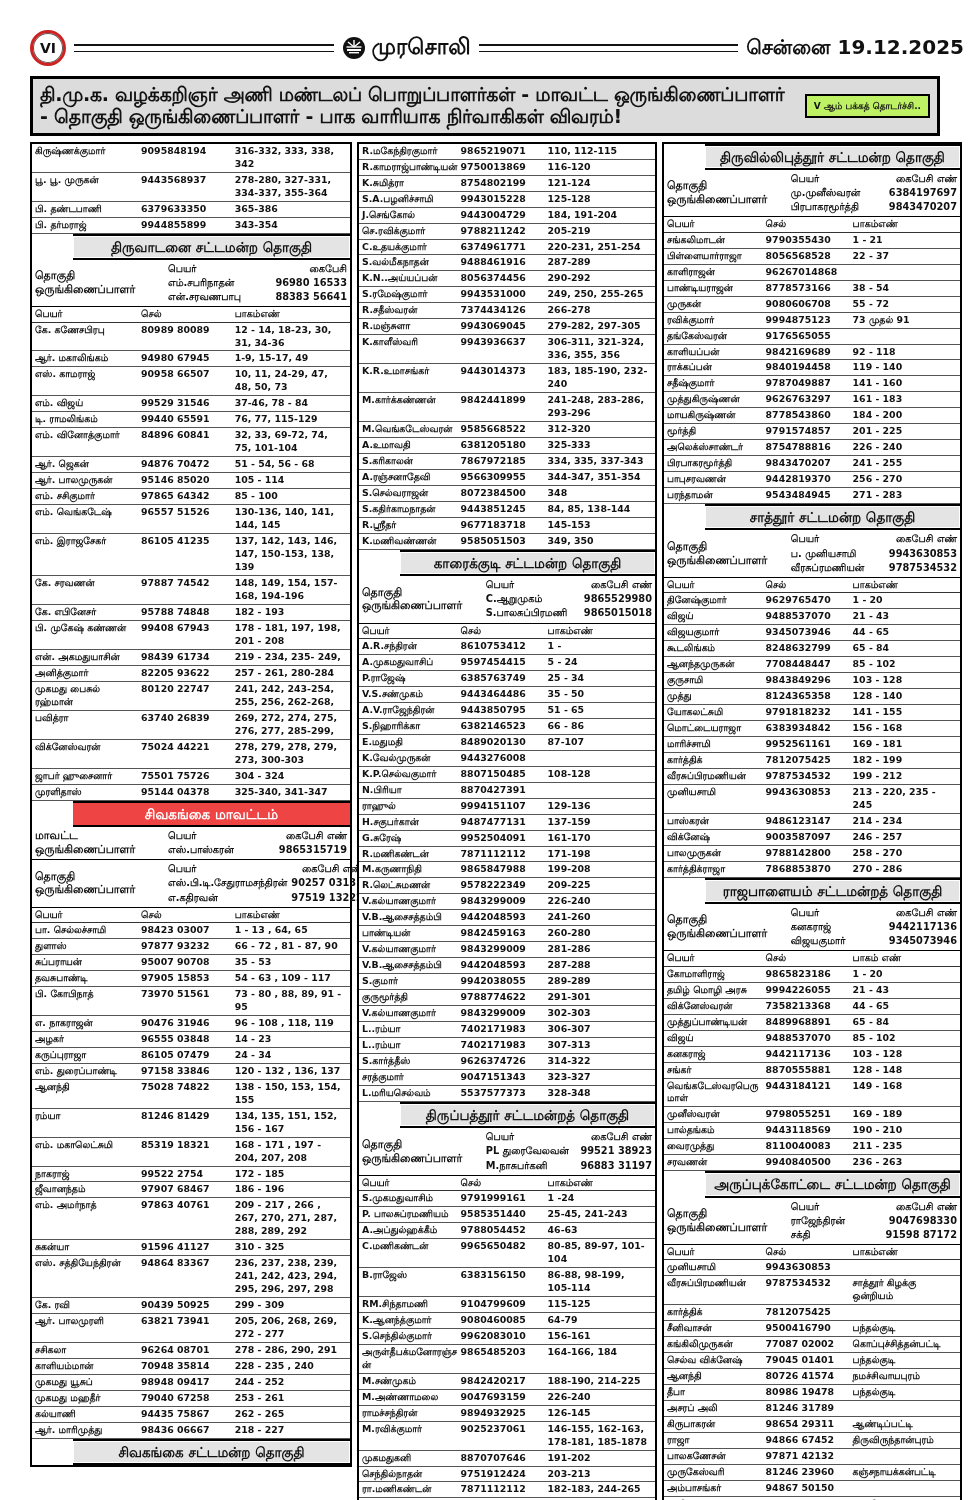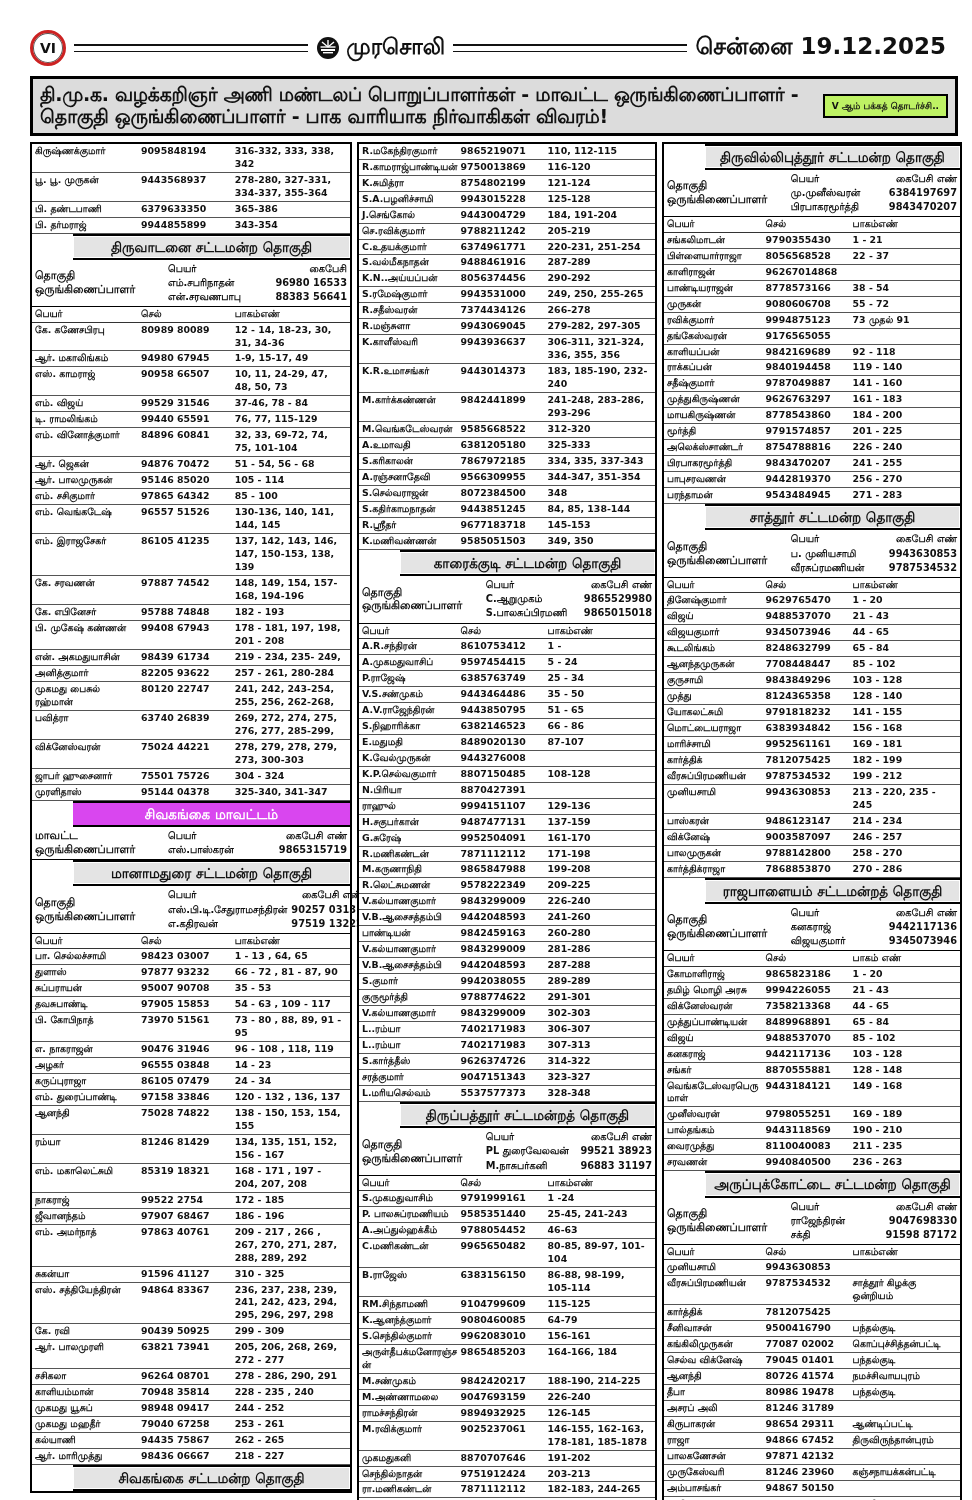--- a/index.html
+++ b/index.html
@@ -1,44 +1,44 @@
 <!DOCTYPE html>
 <html><head>
 <meta charset="utf-8">
 <style>
   html,body{margin:0;padding:0;background:#fff;}
   .page{position:relative;width:972px;height:1500px;background:#fff;overflow:hidden;
         font-family:"DejaVu Sans","Liberation Sans",sans-serif;color:#111;}
   
-  .hdr{display:flex;align-items:center;margin:30px 26px 0 30px;gap:8px;}
+  .hdr{display:flex;align-items:center;margin:30px 8px 0 30px;gap:8px;}
   .vi-badge{width:30px;height:30px;border-radius:50%;border:3px solid #c22;display:flex;
             align-items:center;justify-content:center;font-weight:bold;font-size:14px;color:#111;
             box-shadow:0 0 0 1px #555 inset;flex:0 0 auto;}
   .rule{flex:1 1 auto;height:5px;border-top:2px solid #111;border-bottom:1px solid #111;}
   .masthead{display:flex;align-items:center;gap:6px;flex:0 0 auto;justify-content:center;}
   .sun{width:24px;height:24px;flex:0 0 auto;}
   .mast-title{font-size:22px;font-weight:bold;letter-spacing:0;}
-  .edition{font-size:23px;font-weight:bold;flex:0 0 auto;white-space:nowrap;}
+  .edition{font-size:20px;font-weight:bold;flex:0 0 auto;white-space:nowrap;}
   
-  .banner{margin:10px 14px 0 30px;border:3px solid #000;background:#dcdcdc;display:flex;
+  .banner{margin:10px 32px 0 30px;border:3px solid #000;background:#dcdcdc;display:flex;
           align-items:center;padding:5px 7px;gap:10px;}
   .banner-text{flex:1 1 auto;font-size:19px;font-weight:900;letter-spacing:-0.3px;line-height:1.15;}
   .banner-note{flex:0 0 auto;border:2px solid #000;background:#bef264;font-size:9px;font-weight:bold;
                text-align:center;padding:4px 7px;line-height:1.4;}
   
   .cols{display:flex;gap:5px;margin:6px 10px 0 30px;align-items:flex-start;}
   .col{border:2px solid #000;background:#fff;box-sizing:border-box;}
   .col1{width:322px;}
   .col2{width:300px;}
   .col3{width:300px;}
   
   .section{text-align:center;font-weight:bold;font-size:13.5px;padding:3px 2px;line-height:1.2;margin-left:41px;}
   .section.light{background:#e4e4e4;border-top:2px solid #000;border-bottom:2px solid #000;
                  box-shadow:inset 0 0 0 1px #fff;}
-  .section.dark{background:#d946ef;color:#fff;border-top:2px solid #000;border-bottom:2px solid #000;text-align:center;}
+  .section.dark{background:#ef4444;color:#fff;border-top:2px solid #000;border-bottom:2px solid #000;text-align:center;}
   
   .coord{display:flex;border-bottom:1.5px solid #000;padding:2px 3px;gap:2px;}
   .coord-label{flex:0 0 42%;font-size:11px;font-weight:bold;display:flex;align-items:center;line-height:1.25;}
   .coord-right{flex:1 1 auto;}
   .coord-hrow,.coord-erow{display:flex;justify-content:space-between;gap:4px;}
   .coord-hrow span,.coord-erow span{font-size:9.8px;font-weight:bold;line-height:1.45;}
   .ch-phone,.ce-phone{text-align:right;white-space:nowrap;}
   
   .colhead{display:grid;grid-template-columns:34% 30% 36%;border-bottom:1.2px solid #333;padding:0 3px;}
   .colhead span{font-size:9.5px;font-weight:bold;line-height:1.5;}
@@ -240,21 +240,20 @@
             <div class="coord-hrow">
               <span class="ch-name">பெயர்</span>
               <span class="ch-phone">கைபேசி எண்</span>
             </div>
             <div class="coord-erow">
               <span class="ce-name">எஸ்.பாஸ்கரன்</span>
               <span class="ce-phone">9865315719</span>
             </div>
           </div>
         </div>
-        <div class="section light">மானாமதுரை சட்டமன்ற தொகுதி</div>
         <div class="coord">
           <div class="coord-label">தொகுதி ஒருங்கிணைப்பாளர்</div>
           <div class="coord-right">
             <div class="coord-hrow">
               <span class="ch-name">பெயர்</span>
               <span class="ch-phone">கைபேசி எண்</span>
             </div>
             <div class="coord-erow">
               <span class="ce-name">எஸ்.பி.டி.சேதுராமசந்திரன்</span>
               <span class="ce-phone">90257 03131</span>

